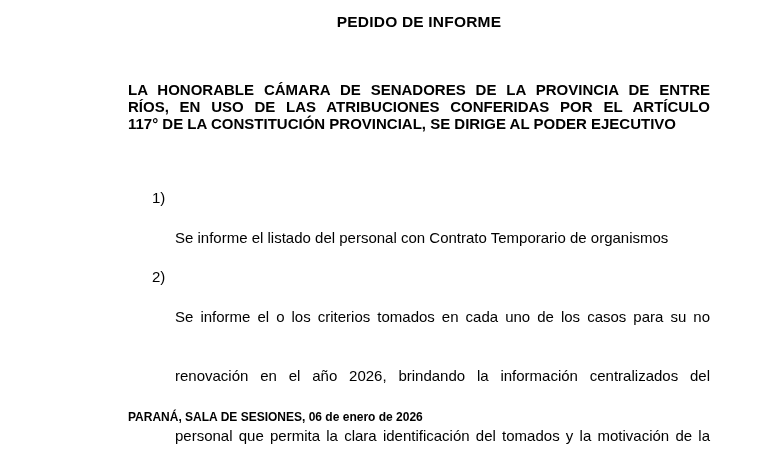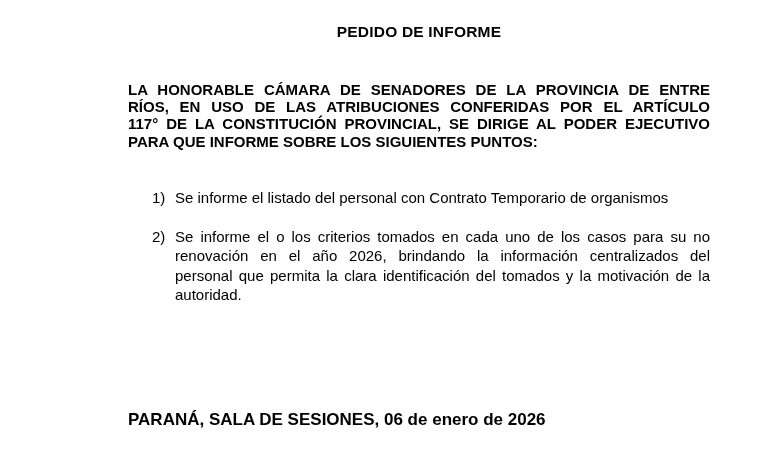--- a/index.html
+++ b/index.html
@@ -11,21 +11,21 @@
     position: relative;
     width: 766px;
     height: 471px;
     background: #ffffff;
     color: #000000;
     font-family: "Liberation Sans", sans-serif;
     overflow: hidden;
   }
   .title {
     position: absolute;
-    top: 23px;
+    top: 13px;
     left: 128px;
     width: 582px;
     text-align: center;
     font-weight: bold;
     font-size: 15.5px;
     letter-spacing: 0.2px;
   }
   .preamble {
     position: absolute;
     top: 81px;
@@ -61,44 +61,44 @@
   }
   .item .txt {
     width: 535px;
     flex: 0 0 535px;
   }
   .item .txt .line {
     line-height: 19.6px;
     text-align: justify;
     text-align-last: justify;
     white-space: nowrap;
+    margin-top: 40px;
   }
   .item .txt .line:last-child {
     text-align-last: left;
   }
   .dateline {
     position: absolute;
     top: 410px;
     left: 128px;
     font-weight: bold;
-    font-size: 17px;
+    font-size: 12px;
   }
 </style>
 </head>
 <body>
 
 <div class="page">
 
   <div class="title">PEDIDO DE INFORME</div>
 
   <div class="preamble">
     <div class="line">LA HONORABLE CÁMARA DE SENADORES DE LA PROVINCIA DE ENTRE</div>
     <div class="line">RÍOS, EN USO DE LAS ATRIBUCIONES CONFERIDAS POR EL ARTÍCULO</div>
     <div class="line">117° DE LA CONSTITUCIÓN PROVINCIAL, SE DIRIGE AL PODER EJECUTIVO</div>
-    <div class="line">PARA QUE INFORME SOBRE LOS SIGUIENTES PUNTOS:</div>
   </div>
 
   <div class="list">
 
     <div class="item">
       <span class="num">1)</span>
       <span class="txt">
         <div class="line">Se informe el listado del personal con Contrato Temporario de organismos</div>
       </span>
     </div>

